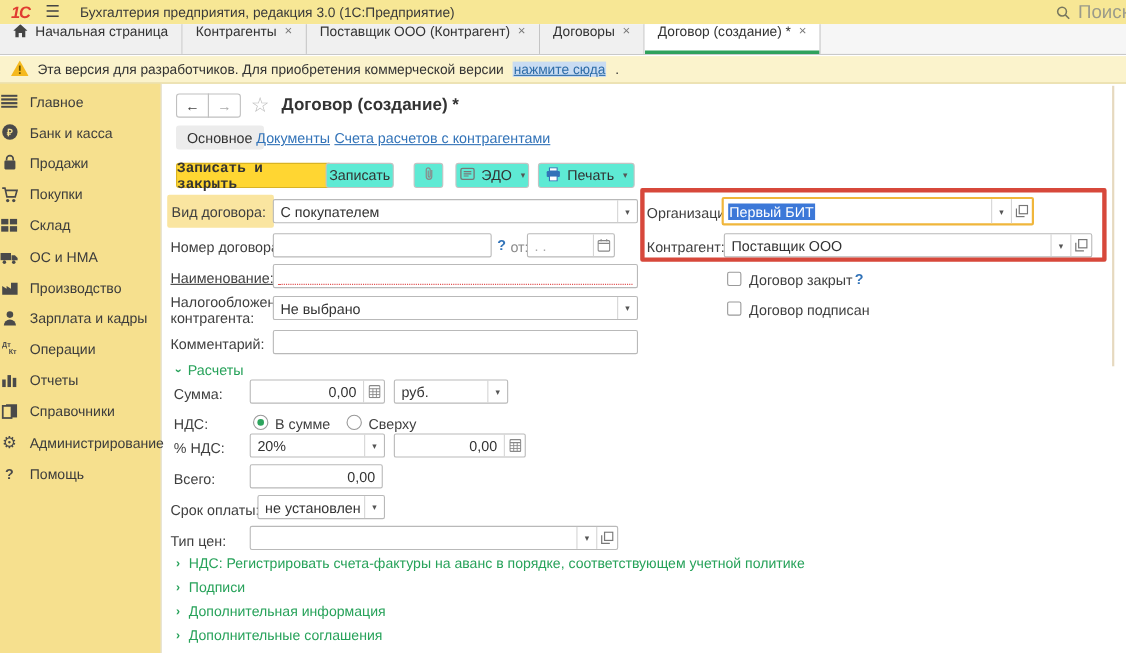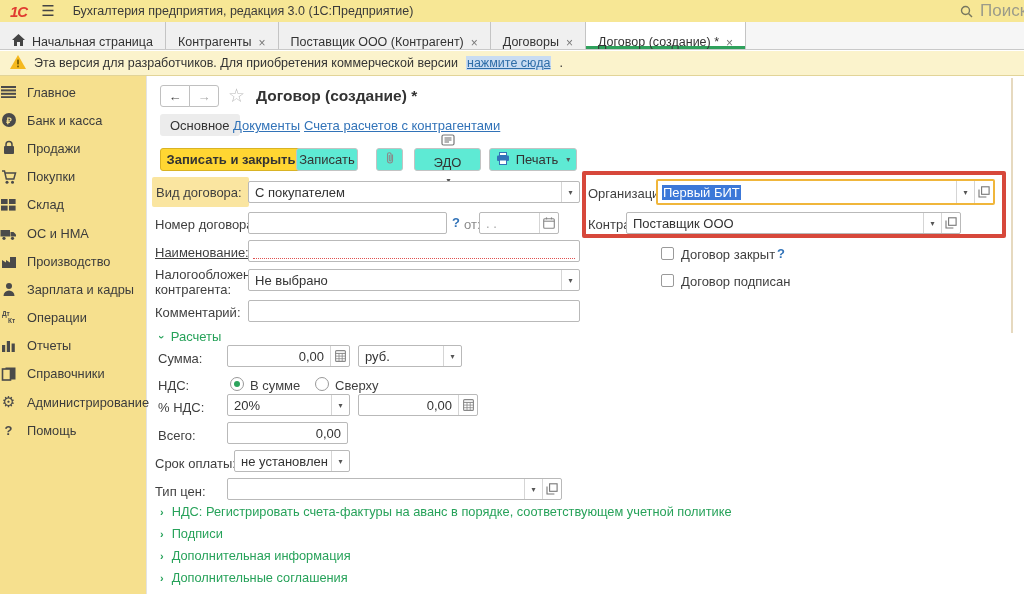--- a/index.html
+++ b/index.html
@@ -10,21 +10,21 @@
   
   .titlebar { position:absolute; left:0; top:0; right:0; height:22px; background:#F7E795; display:flex; align-items:center; }
   .logo { color:#E03C31; font-weight:bold; font-style:italic; font-size:15px; margin-left:10px; letter-spacing:-1px; }
   .hamburger { font-size:15px; color:#444; margin-left:14px; line-height:22px; }
   .apptitle { margin-left:18px; font-size:12.5px; color:#3a3a3a; white-space:nowrap; }
   .search { position:absolute; right:0; top:0; height:22px; display:flex; align-items:center; gap:5px; width:66px; overflow:hidden; }
   .search .stext { color:#9b9b8a; font-size:17px; white-space:nowrap; }
 
   
   .tabbar { position:absolute; top:22px; left:0; right:0; height:28px; background:#F6F6F6; border-bottom:1px solid #C9C9C9; display:flex; }
-  .tab { display:flex; align-items:flex-end; padding:0 12px; font-size:12.5px; color:#333; background:#F0F0F0; border-right:1px solid #C4C4C4; gap:7px; white-space:nowrap; }
+  .tab { display:flex; align-items:flex-start; padding:0 12px; font-size:12.5px; color:#333; background:#F0F0F0; border-right:1px solid #C4C4C4; gap:7px; white-space:nowrap; }
   .tab.active { background:#fff; box-shadow:inset 0 -3px 0 #2FA15C; }
   .tab .close { color:#777; font-size:12px; line-height:12px; }
 
   
   .warnbar { position:absolute; top:51px; left:0; right:0; height:25px; background:#FBF3CC; border-bottom:1px solid #E2D498; display:flex; align-items:center; font-size:12.5px; color:#333; gap:8px; padding-left:10px; }
   .warnlink { color:#2E6DA8; text-decoration:underline; background:#C9DCF2; padding:0 1px; }
 
   
   .sidebar { position:absolute; top:76px; left:0; width:147px; bottom:0; background:#F6E08E; border-right:1px solid #E3E3E3; padding-top:2px; }
   .sideitem { height:28.2px; display:flex; align-items:center; font-size:12.8px; color:#3c3c3c; gap:10px; }
@@ -240,28 +240,28 @@
 
   <div class="navbtn" style="left:160px;top:85px;border-radius:3px 0 0 3px;">←</div>
   <div class="navbtn" style="left:189px;top:85px;border-radius:0 3px 3px 0;color:#ABABAB;">→</div>
   <div class="star" style="left:228px;top:84px;">☆</div>
   <div class="ftitle" style="left:256px;top:87px;">Договор (создание) *</div>
 
   <div class="pill" style="left:160px;top:114px;">Основное</div>
   <a class="flink" style="left:233px;top:118px;">Документы</a>
   <a class="flink" style="left:304px;top:118px;">Счета расчетов с контрагентами</a>
 
-  <div class="btn primary" style="left:160px;top:148px;width:142px;">Записать и закрыть</div>
+  <div class="btn primary" style="left:160px;top:148px;width:142px;font-family:Liberation Mono, monospace;">Записать и закрыть</div>
   <div class="btn" style="left:296px;top:148px;width:62px;">Записать</div>
   <div class="btn" style="left:376px;top:148px;width:27px;">
     <span><svg width="12" height="14" viewBox="0 0 12 14">
           <path d="M8.5 3.5v6a2.5 2.5 0 0 1-5 0v-6a1.8 1.8 0 0 1 3.6 0v5.6a.9.9 0 0 1-1.8 0V4" fill="none" stroke="#8a8a8a" stroke-width="1.1"></path>
         </svg></span>
   </div>
-  <div class="btn" style="left:414px;top:148px;width:67px;flex-direction:column;">
+  <div class="btn" style="left:414px;top:148px;width:67px;">
     <span><svg width="14" height="12" viewBox="0 0 14 12">
           <rect x="1" y="1" width="12" height="10" rx="1.5" fill="none" stroke="#777" stroke-width="1.2"></rect>
           <line x1="3.5" y1="4" x2="10.5" y2="4" stroke="#777" stroke-width="1.1"></line>
           <line x1="3.5" y1="6" x2="10.5" y2="6" stroke="#777" stroke-width="1.1"></line>
           <line x1="3.5" y1="8" x2="8" y2="8" stroke="#777" stroke-width="1.1"></line>
         </svg></span>
     <span>ЭДО</span>
     <span class="dda">▾</span>
   </div>
   <div class="btn" style="left:489px;top:148px;width:88px;">
@@ -398,35 +398,35 @@
   <div class="glink" style="left:160px;top:548px;">
     <span class="chev">›</span>
     <span>Дополнительная информация</span>
   </div>
   <div class="glink" style="left:160px;top:570px;">
     <span class="chev">›</span>
     <span>Дополнительные соглашения</span>
   </div>
 
   <div class="lbl" style="left:588px;top:186px;">Организация:</div>
-  <div class="focuswrap" style="left:656px;top:179px;width:339px;">
+  <div class="focuswrap" style="left:656px;top:179px;width:284px;">
     <span class="v">
         <span class="seltext">Первый БИТ</span>
       </span>
     <span class="dd">▾</span>
     <span class="sqbtn">
         <svg width="12" height="12" viewBox="0 0 12 12">
           <rect x="3.6" y="0.8" width="7.5" height="7.5" fill="none" stroke="#777" stroke-width="1.1"></rect>
           <path d="M1 3.6 v7.4 h7.4" fill="none" stroke="#777" stroke-width="1.1"></path>
         </svg>
       </span>
   </div>
 
   <div class="lbl" style="left:588px;top:217px;">Контрагент:</div>
-  <div class="field" style="left:626px;top:212px;width:335px;">
+  <div class="field" style="left:658px;top:212px;width:335px;">
     <span class="v">Поставщик ООО</span>
     <span class="dd">▾</span>
     <span class="sqbtn">
         <svg width="12" height="12" viewBox="0 0 12 12">
           <rect x="3.6" y="0.8" width="7.5" height="7.5" fill="none" stroke="#777" stroke-width="1.1"></rect>
           <path d="M1 3.6 v7.4 h7.4" fill="none" stroke="#777" stroke-width="1.1"></path>
         </svg>
       </span>
   </div>
 

